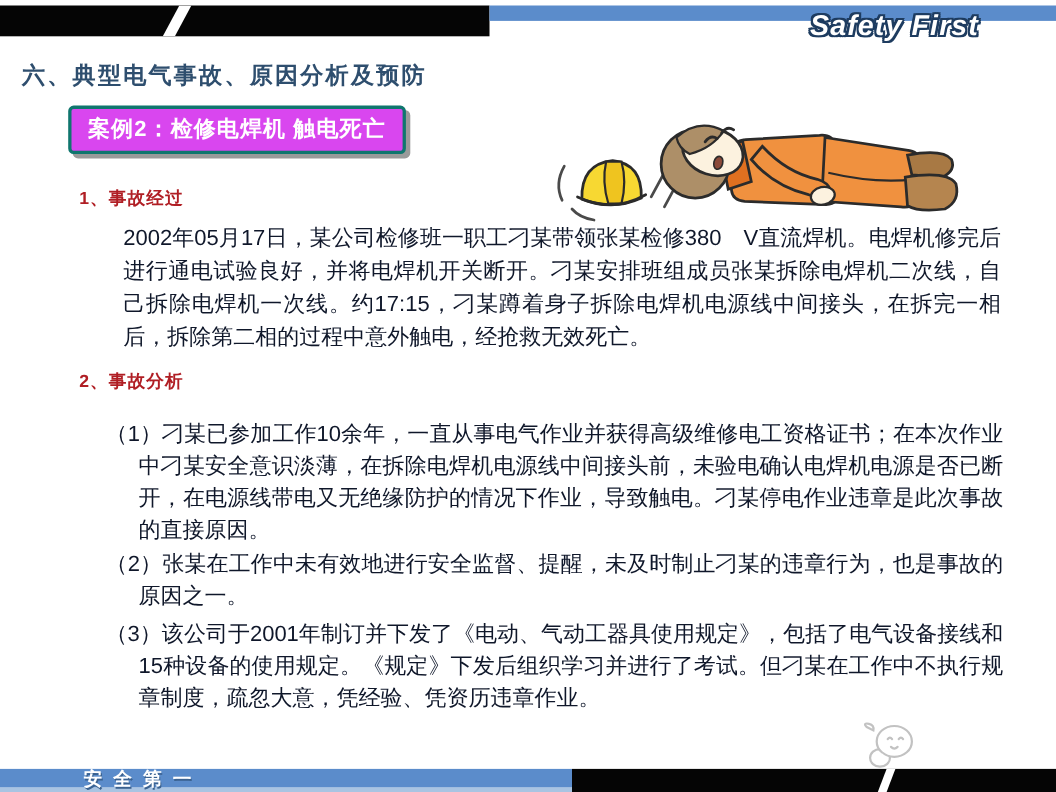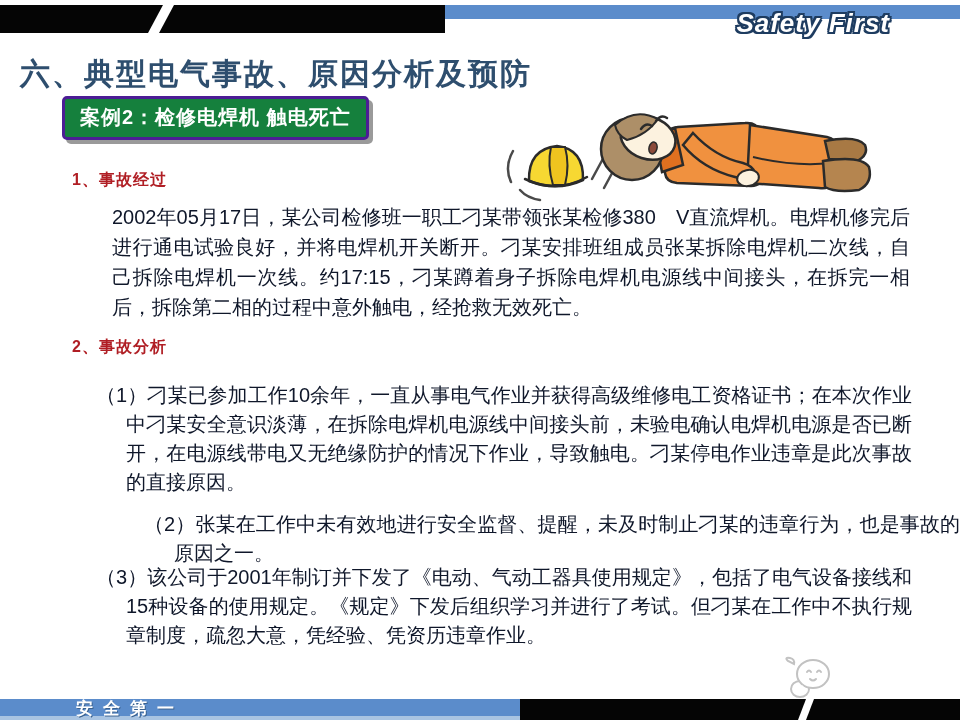--- a/index.html
+++ b/index.html
@@ -15,28 +15,28 @@
   .topbar-slash { position:absolute; top:5px; left:146px; width:30px; height:28px; }
   .brand {
     position:absolute; right:70px; top:3px; font-size:26px; font-weight:bold; font-style:italic;
     color:#ffffff; letter-spacing:1px;
     text-shadow:2px 0 0 #1e3c60,-2px 0 0 #1e3c60,0 2px 0 #1e3c60,0 -2px 0 #1e3c60,
                 2px 2px 0 #1e3c60,-2px -2px 0 #1e3c60,2px -2px 0 #1e3c60,-2px 2px 0 #1e3c60;
   }
 
   
   .slide-title {
-    position:absolute; left:20px; top:54px; font-size:30px; font-weight:bold;
+    position:absolute; left:20px; top:54px; font-size:21px; font-weight:bold;
     color:#2E4E6E; letter-spacing:2px;
     font-family:"Liberation Serif","DejaVu Serif",serif;
   }
   .case-badge {
-    position:absolute; left:62px; top:96px; background:#15803d; color:#ffffff;
+    position:absolute; left:62px; top:96px; background:#d946ef; color:#ffffff;
     font-size:20px; font-weight:bold; padding:5px 15px 6px 15px;
-    border:3px solid #4c1d95; border-radius:5px;
+    border:3px solid #0f766e; border-radius:5px;
     box-shadow:4px 4px 0 #9a9a9a; letter-spacing:1px; white-space:nowrap;
   }
 
   
   .sec-heading {
     position:absolute; left:72px; font-size:16px; font-weight:bold; color:#B01E24; letter-spacing:1px;
   }
   .para {
     position:absolute; font-size:20px; font-weight:normal; color:#0f172a;
     text-align:justify; line-height:29px;
@@ -126,21 +126,21 @@
 
     <ellipse cx="253" cy="83" rx="11" ry="8" fill="#FCF2DF" stroke="#2b2b2b" stroke-width="2" transform="rotate(-12 253 83)"></ellipse>
   </g>
 </svg>
 
 <div class="sec-heading" style="top:170px;">1、事故经过</div>
 <div class="para flush" style="top:202px;">2002年05月17日，某公司检修班一职工刁某带领张某检修380　V直流焊机。电焊机修完后进行通电试验良好，并将电焊机开关断开。刁某安排班组成员张某拆除电焊机二次线，自己拆除电焊机一次线。约17:15，刁某蹲着身子拆除电焊机电源线中间接头，在拆完一相后，拆除第二相的过程中意外触电，经抢救无效死亡。</div>
 
 <div class="sec-heading" style="top:337px;">2、事故分析</div>
 <div class="para hang" style="top:381px;">（1）刁某已参加工作10余年，一直从事电气作业并获得高级维修电工资格证书；在本次作业中刁某安全意识淡薄，在拆除电焊机电源线中间接头前，未验电确认电焊机电源是否已断开，在电源线带电又无绝缘防护的情况下作业，导致触电。刁某停电作业违章是此次事故的直接原因。</div>
-<div class="para hang" style="top:510px;margin-left:48px;">（2）张某在工作中未有效地进行安全监督、提醒，未及时制止刁某的违章行为，也是事故的原因之一。</div>
+<div class="para hang" style="top:499px;">（2）张某在工作中未有效地进行安全监督、提醒，未及时制止刁某的违章行为，也是事故的原因之一。</div>
 <div class="para hang" style="top:563px;">（3）该公司于2001年制订并下发了《电动、气动工器具使用规定》，包括了电气设备接线和15种设备的使用规定。《规定》下发后组织学习并进行了考试。但刁某在工作中不执行规章制度，疏忽大意，凭经验、凭资历违章作业。</div>
 
 <div class="watermark">
   <svg width="54" height="45" viewBox="0 0 54 45">
     <g fill="#ffffff" stroke="#c2c2c2" stroke-width="2">
       <path d="M6,6 Q2,2 8,3 Q13,4 12,9 Z"></path>
       <ellipse cx="18" cy="34" rx="9" ry="8"></ellipse>
       <ellipse cx="31" cy="19" rx="16" ry="14"></ellipse>
       <path d="M20,30 L14,40 L26,36 Z" stroke="none"></path>
     </g>

